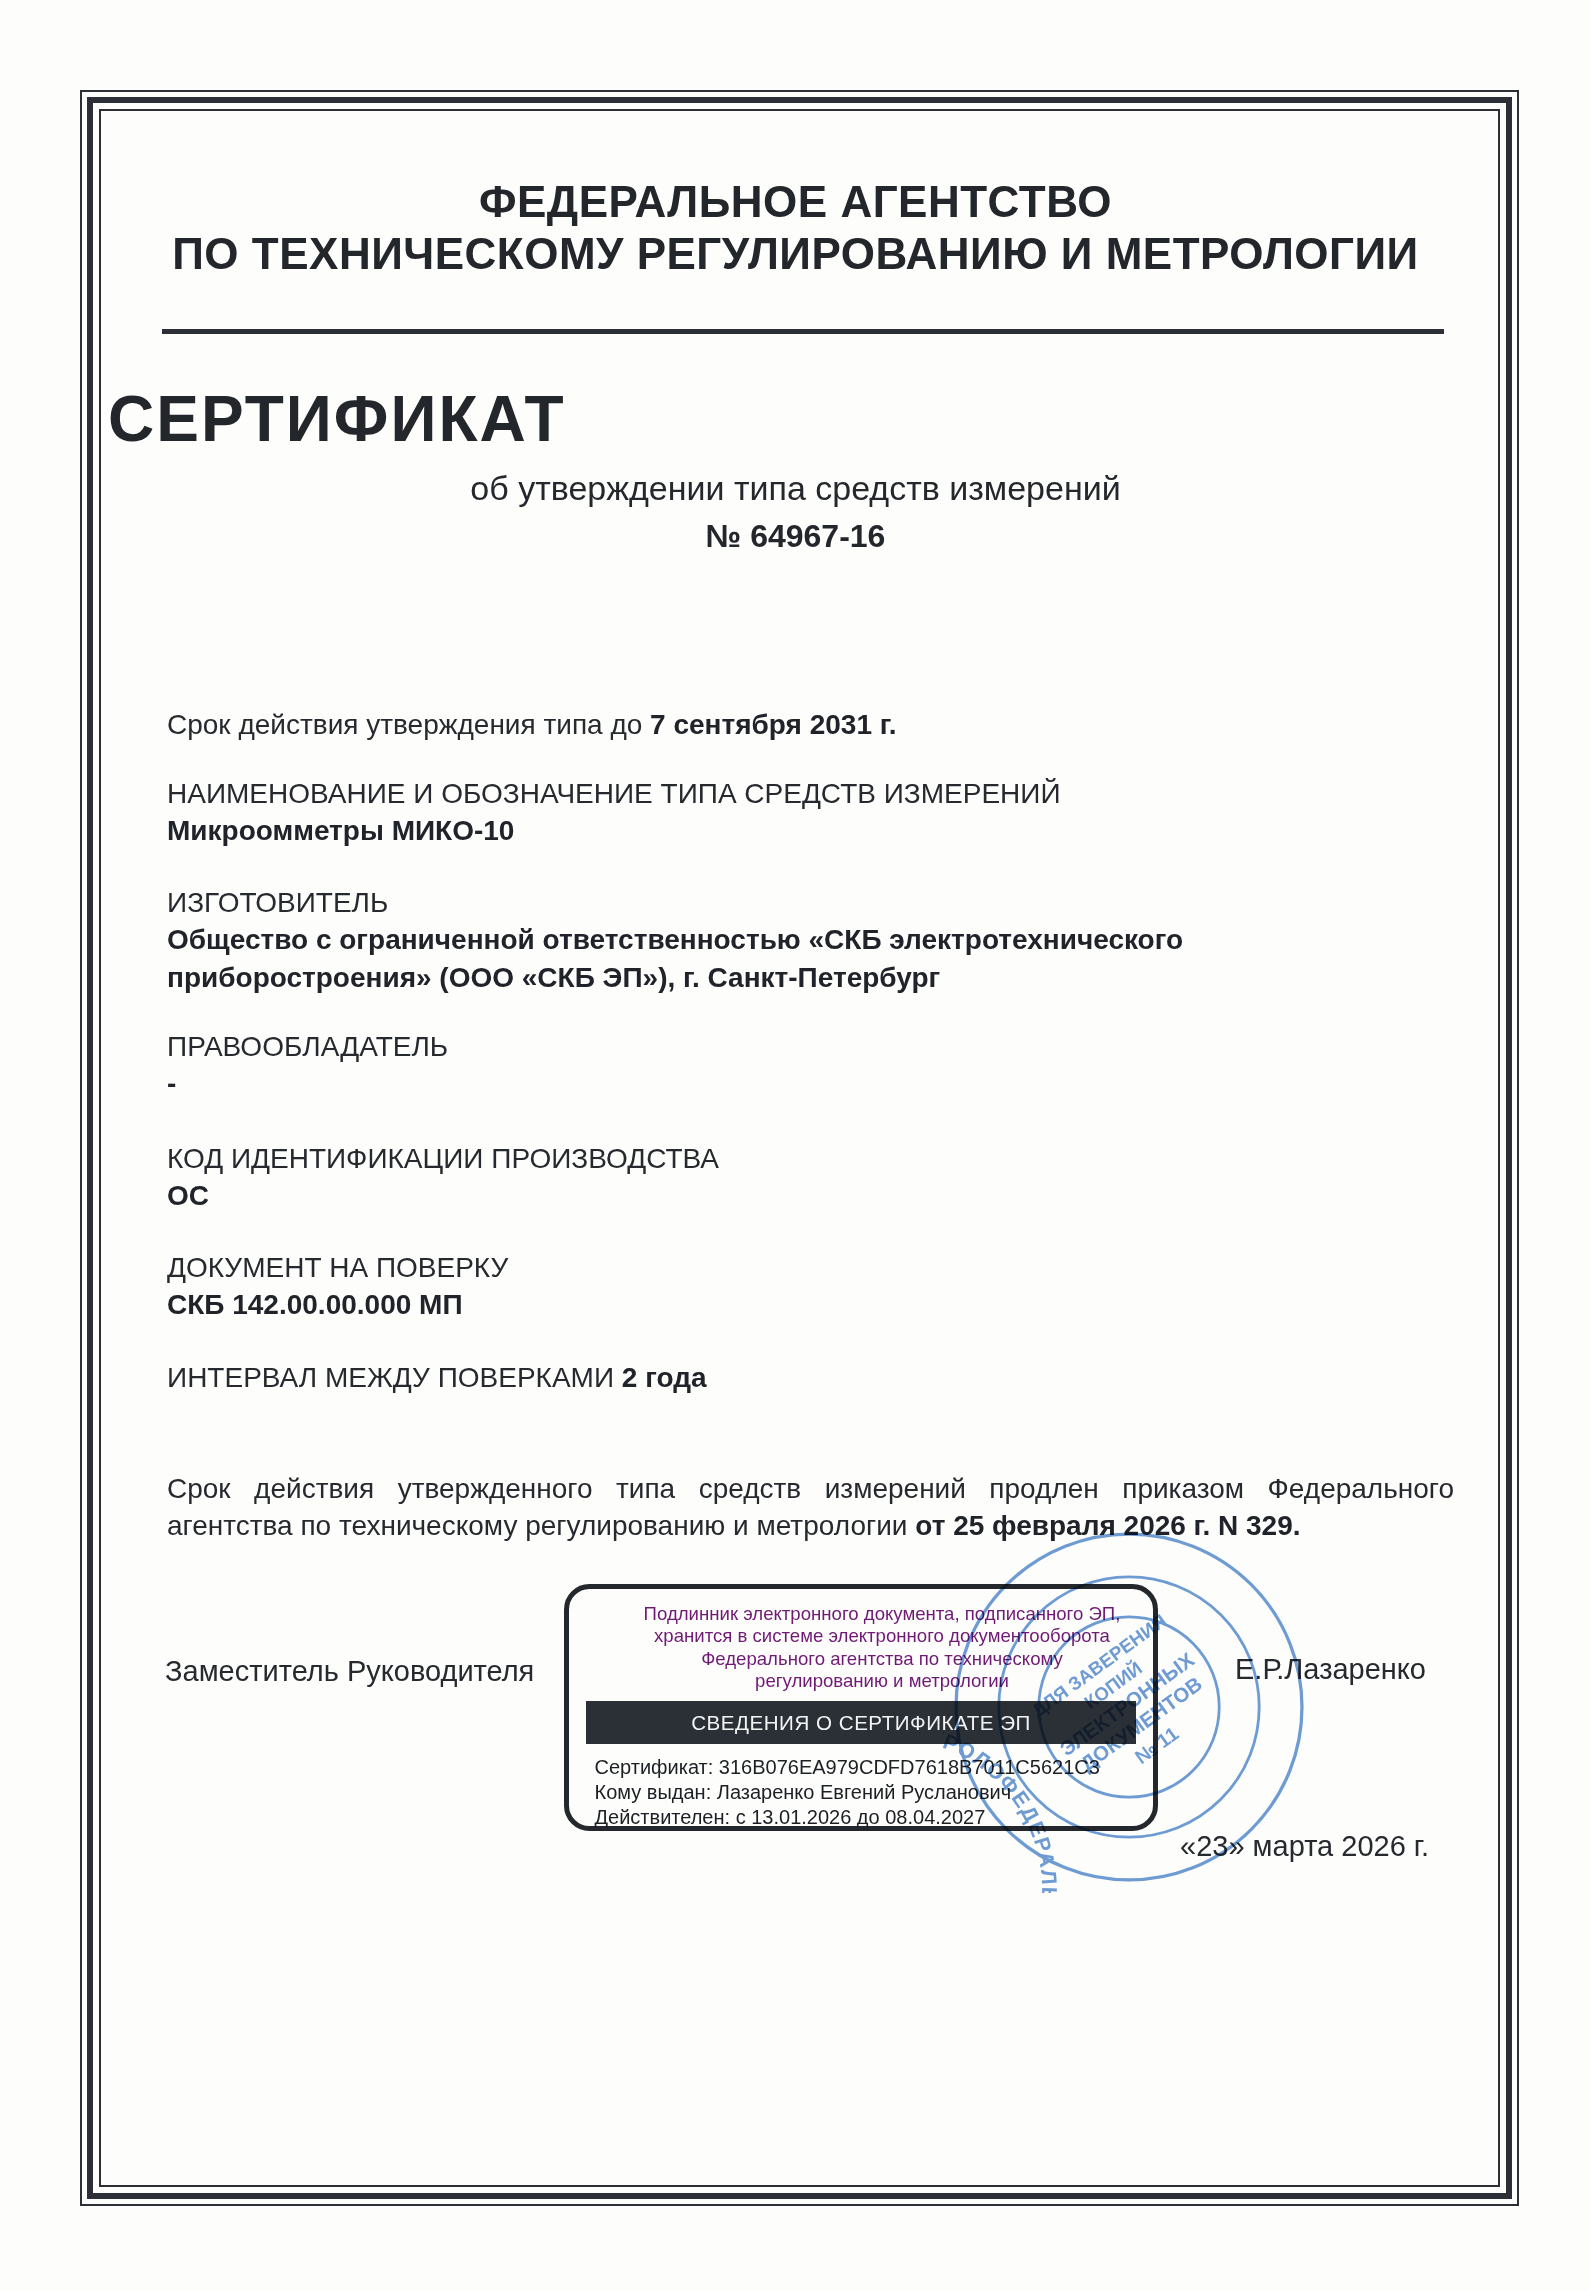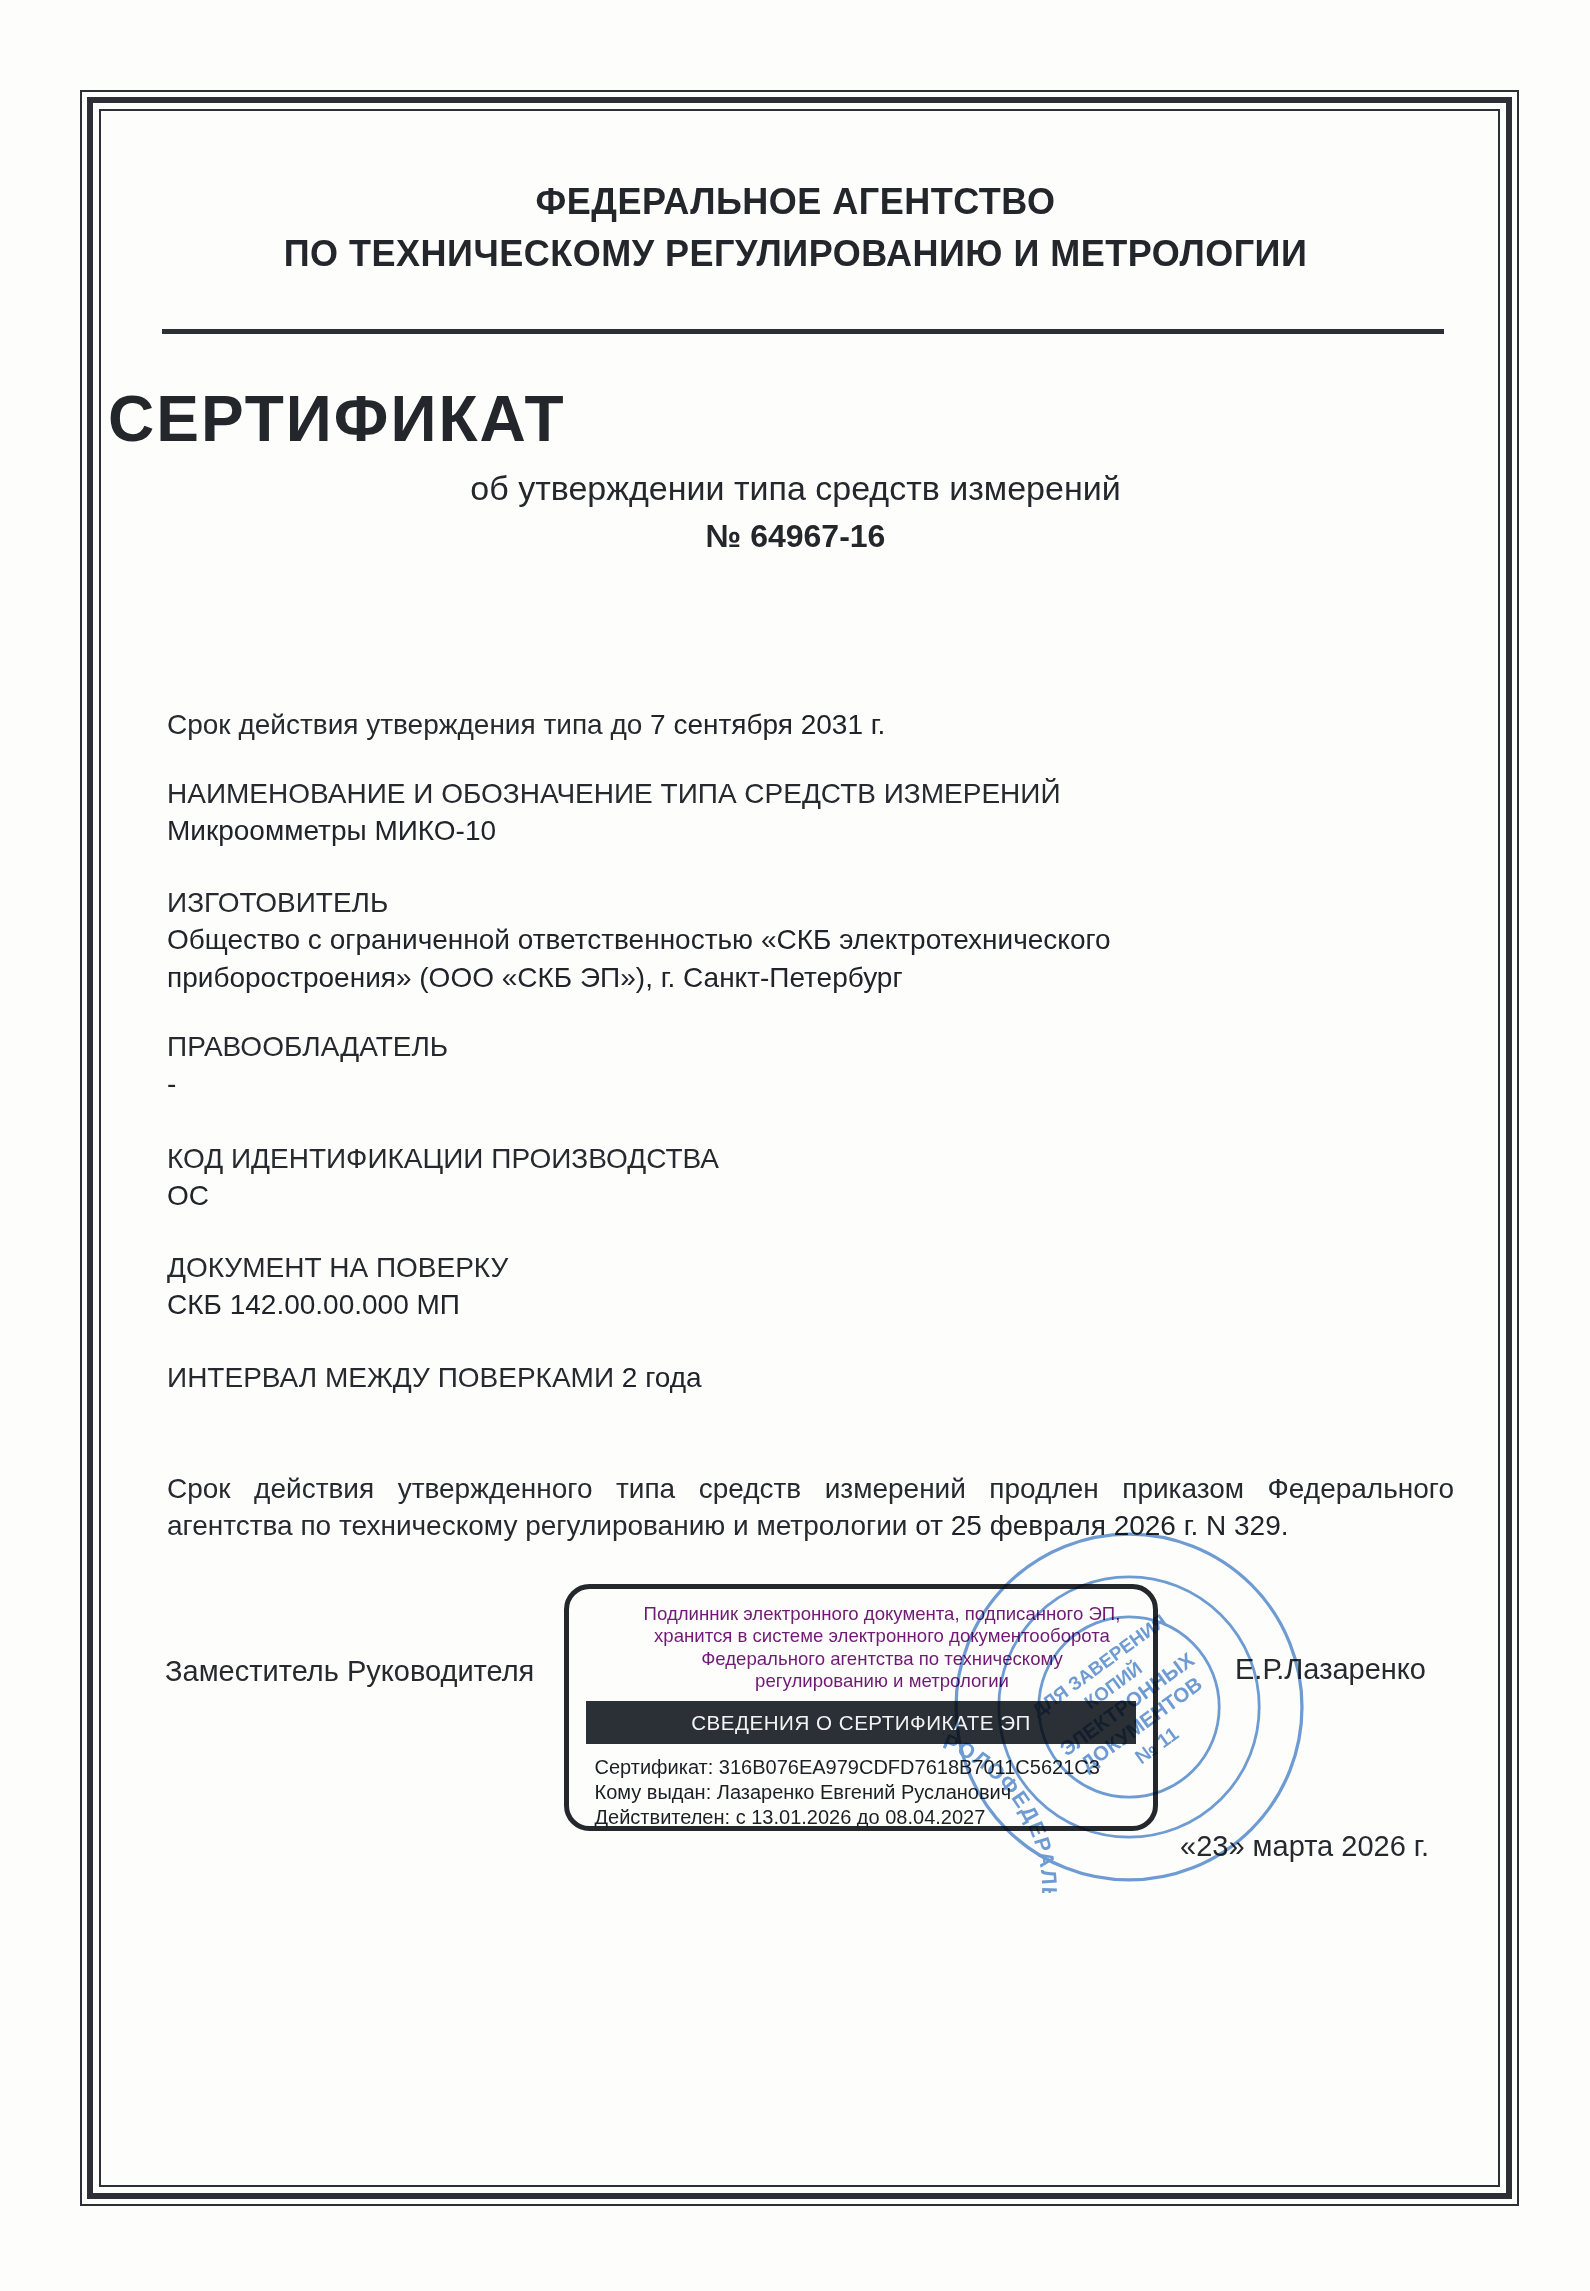--- a/index.html
+++ b/index.html
@@ -13,34 +13,34 @@
   }
   .page{position:absolute;left:0;top:0;width:1591px;height:2292px;background:#fdfdfc;}
 
   
   .frame-outer{position:absolute;left:80px;top:90px;width:1435px;height:2112px;border:2.9px solid #2c3036;}
   .frame-mid{position:absolute;left:4.9px;top:4.9px;right:4.9px;bottom:4.9px;border:6.9px solid #2c3036;}
   .frame-inner{position:absolute;left:5.9px;top:5.9px;right:5.9px;bottom:5.9px;border:2.9px solid #2c3036;}
 
   .hdr{
     position:absolute;left:108px;top:176px;width:1375px;
-    text-align:center;font-weight:bold;font-size:36px;line-height:52px;
+    text-align:center;font-weight:bold;font-size:44px;line-height:52px;
     color:#23262b;letter-spacing:0.5px;
   }
   .rule{position:absolute;left:162px;top:329px;width:1282px;height:4.9px;background:#2c3036;}
 
   .title{
     position:absolute;left:108px;top:382px;width:1375px;
     font-size:64px;font-weight:bold;letter-spacing:2px;color:#23262b;
   }
   .subtitle{position:absolute;left:108px;top:469px;width:1375px;text-align:center;font-size:34px;color:#24272c;}
   .cert-no{position:absolute;left:108px;top:518px;width:1375px;text-align:center;font-size:32px;font-weight:bold;color:#23262b;}
 
   .line{position:absolute;left:167px;font-size:28px;color:#26292e;white-space:nowrap;}
-  .b{font-weight:normal;color:#202329;}
+  .b{font-weight:bold;color:#202329;}
 
   .para{
     position:absolute;left:167px;top:1470px;width:1287px;
     font-size:28px;line-height:37px;color:#26292e;
     text-align:justify;
   }
 
   
   .esign{
     position:absolute;left:564px;top:1584px;width:594px;height:247px;

